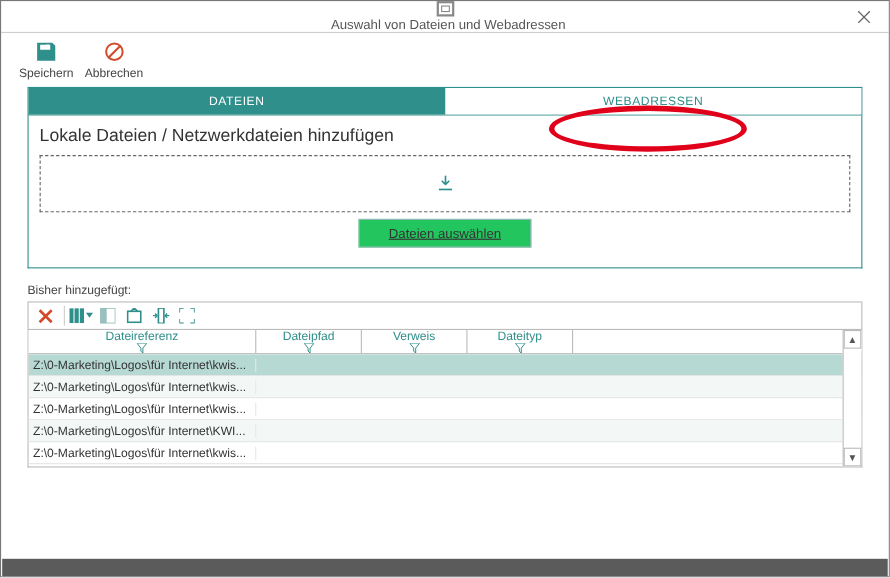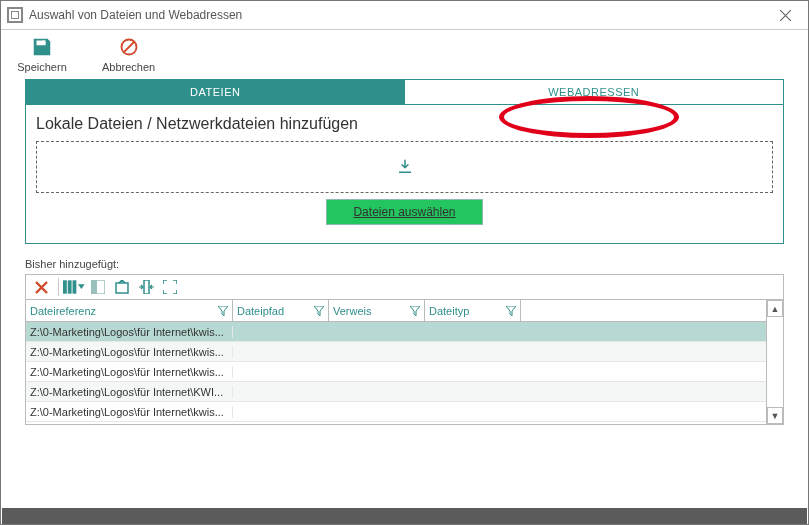--- a/index.html
+++ b/index.html
@@ -1,22 +1,22 @@
 <!DOCTYPE html>
 <html><head>
 <meta charset="utf-8">
 <style>
   * { box-sizing: border-box; font-family: "Segoe UI", Tahoma, sans-serif; }
   html, body { margin:0; padding:0; background:#fff; width:809px; height:525px; overflow:hidden; position:relative;}
   .window { width:809px; height:525px; border:1px solid #777; position:relative; background:#fff;}
-  .titlebar { height:29px; border-bottom:1px solid #ccc; display:flex; align-items:center; padding-left:6px; color:#555; font-size:12px; position:relative;}
+  .titlebar { height:29px; border-bottom:1px solid #ccc; display:flex; align-items:center; padding-left:6px; color:#555; font-size:12px; position:relative;flex-direction:column;}
   .titlebar .app-icon { width:16px; height:16px; border:2px solid #888; display:inline-block; margin-right:6px; position:relative;}
   .titlebar .app-icon:before{content:""; position:absolute; inset:2px; border:1px solid #888;}
   .titlebar .close { position:absolute; right:0; top:0; width:45px; height:29px; display:flex; align-items:center; justify-content:center; color:#666; font-size:15px;}
-  .toolbar { display:flex; gap:35px; padding:6px 6px 6px 16px; }
+  .toolbar { display:flex; gap:10px; padding:6px 6px 6px 16px; }
   .tool-btn { display:flex; flex-direction:column; align-items:center; font-size:11px; color:#444; cursor:pointer; min-width:50px;}
   .tool-btn .icon { width:22px; height:22px; display:flex; align-items:center; justify-content:center; margin-bottom:3px;}
   .save-svg { width:22px; height:22px; }
   .cancel-svg { width:20px; height:20px; }
   .content { padding:0 24px; }
   .tabs { display:flex; border:1px solid #2f8f8b; margin-top:0;}
   .tab { flex:1; text-align:center; font-size:11px; letter-spacing:0.5px; padding:6px 0; cursor:pointer;}
   .tab.active { background:#2f8f8b; color:#fff; }
   .tab.inactive { background:#fff; color:#2f8f8b; }
   .panel { border:1px solid #2f8f8b; border-top:none; padding:8px 10px 18px 10px;}
@@ -25,21 +25,21 @@
   .drop-text { text-align:center; font-size:11px; color:#222; margin-top:6px;}
   .choose-btn-row { text-align:center; margin-top:6px;}
   .choose-btn { display:inline-block; border:1px solid #8fb7b4; background:#22c55e; padding:5px 26px; font-size:12px; color:#333; cursor:pointer;text-decoration:underline;}
   .added-label { font-size:11px; color:#444; margin:14px 0 4px 24px;}
   .grid-wrap { margin:0 24px; position:relative;}
   .grid-toolbar { border:1px solid #bbb; height:26px; display:flex; align-items:center; padding:0 4px; background:#fff;}
   .gt-btn { width:22px; height:22px; display:flex; align-items:center; justify-content:center; color:#2f8f8b; margin-right:2px; cursor:pointer;}
   .gt-btn.del { color:#c1392b; }
   .grid { border:1px solid #bbb; border-top:none; position:relative;}
   .grid-head { display:flex; height:22px; background:#fff; border-bottom:1px solid #bbb;}
-  .gh { border-right:1px solid #bbb; display:flex; align-items:center; justify-content:space-between; padding:0 4px; font-size:11px; color:#2f8f8b; position:relative;}
+  .gh { border-right:1px solid #bbb; display:flex; align-items:center; justify-content:space-between; padding:0 4px; font-size:11px; color:#2f8f8b; position:relative;flex-direction:column;}
   .col0 { width:207px;} .col1{width:96px;} .col2{width:96px;} .col3{width:96px;}
   .grid-body { position:relative; height:102px; overflow:hidden;}
   .row { display:flex; height:20px; align-items:center; border-bottom:1px solid #e6e6e6;}
   .row .cell{ font-size:11px; color:#333; padding:0 4px; overflow:hidden; white-space:nowrap; text-overflow:ellipsis; border-right:1px solid #e6e6e6;}
   .row.selected{ background:#b7d9d3; }
   .row.alt{ background:#f3f8f7;}
   .scroll-col{ position:absolute; right:0; top:0; bottom:0; width:17px; border-left:1px solid #bbb; display:flex; flex-direction:column; justify-content:space-between; background:#fff;}
   .scroll-btn{ height:17px; border:1px solid #bbb; display:flex; align-items:center; justify-content:center; font-size:9px; color:#555; cursor:pointer;}
   .highlight-oval { position:absolute; border:5px solid #e1001a; border-radius:50%; width:180px; height:42px; top:95px; left:498px; pointer-events:none;}
   .bottom-bar { position:absolute; bottom:0; left:1px; right:1px; height:16px; background:#5b5b5b;}

